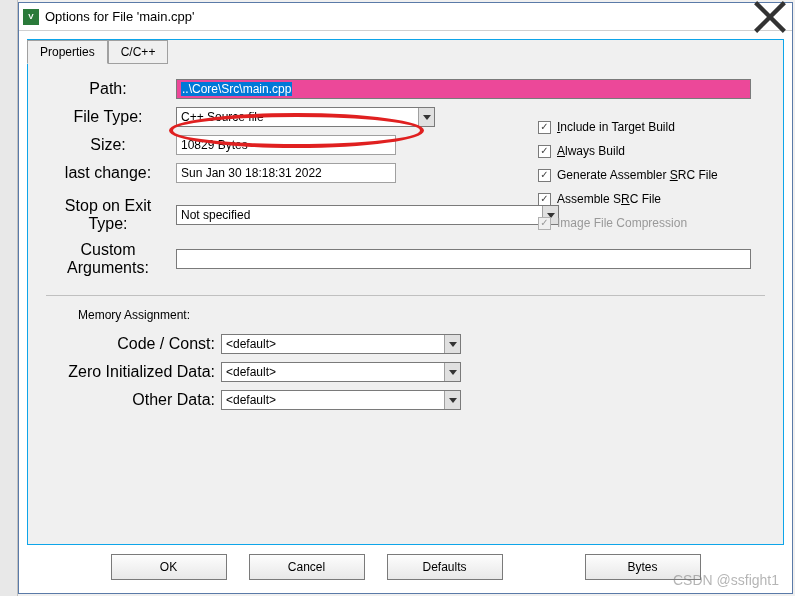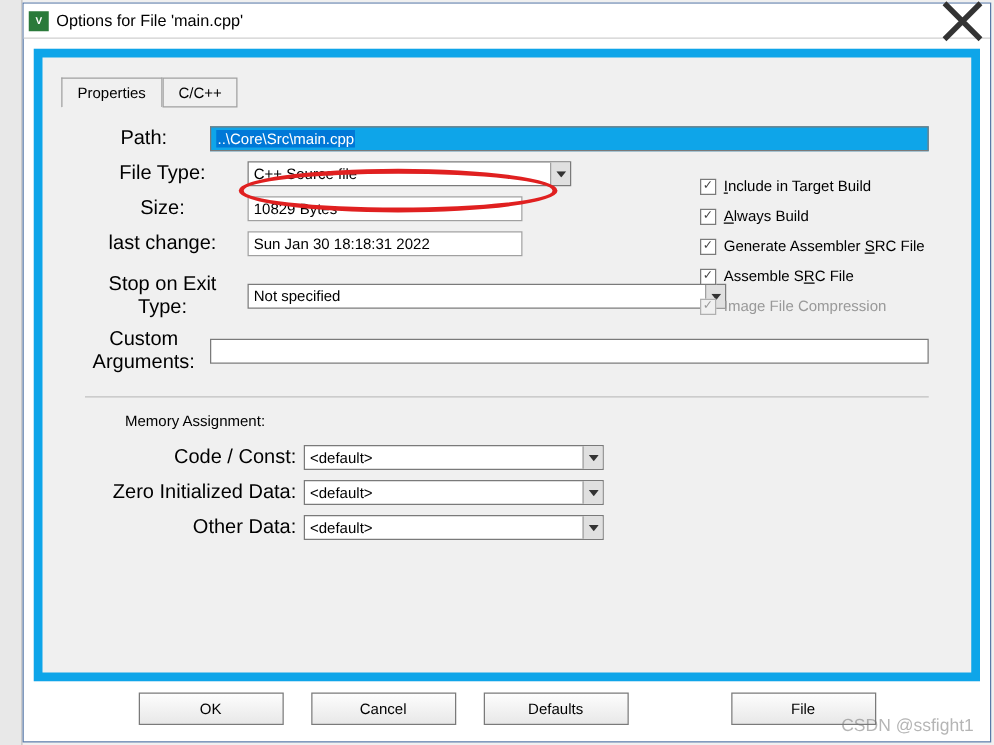--- a/index.html
+++ b/index.html
@@ -55,23 +55,23 @@
       display: flex;
       align-items: center;
       justify-content: center;
       font-size: 14px;
       cursor: pointer;
     }
     .content {
       position: absolute;
       left: 8px; top: 36px;
       right: 8px; bottom: 48px;
-      border: 7px solid #0ea5e9;
+      border: 1px solid #0ea5e9;
       background: #f0f0f0;
-      padding: 16px;
+      padding: 0;
     }
     .tabs {
       display: flex;
       margin-top: -1px;
       margin-left: -1px;
     }
     .tab {
       padding: 4px 12px;
       border: 1px solid #a0a0a0;
       background: #f0f0f0;
@@ -109,21 +109,21 @@
       flex: 1;
       height: 20px;
       border: 1px solid #7a7a7a;
       background: #fff;
       padding: 1px 4px;
       font-size: 12px;
       display: flex;
       align-items: center;
     }
     .field-text.highlighted {
-      background: #0ea5e9;
+      background: #ec4899;
     }
     .highlighted span {
       background: #0078d7;
       color: #fff;
       padding: 0 1px;
     }
     .field-ro {
       width: 220px;
       height: 20px;
       border: 1px solid #a0a0a0;
@@ -386,17 +386,17 @@
       </div>
 
       <div class="red-circle"></div>
     </div>
   </div>
 
   <div class="button-bar">
     <div class="btn">OK</div>
     <div class="btn">Cancel</div>
     <div class="btn">Defaults</div>
-    <div class="btn help">File</div>
+    <div class="btn help">Bytes</div>
   </div>
 </div>
 
 <div class="watermark">CSDN @ssfight1</div>
 
 </body></html>

